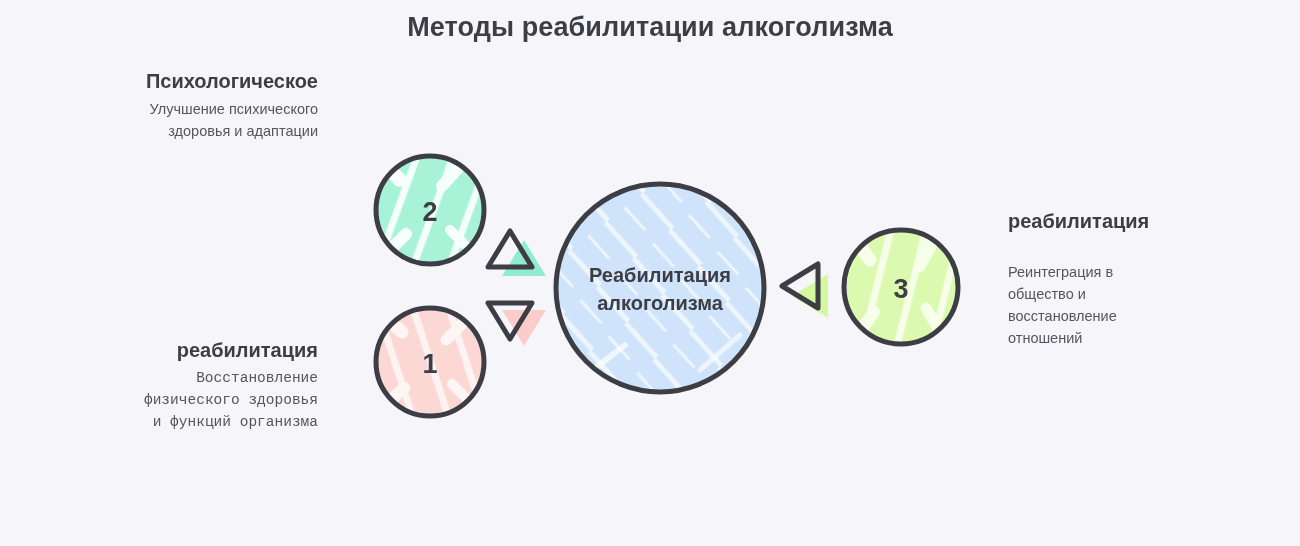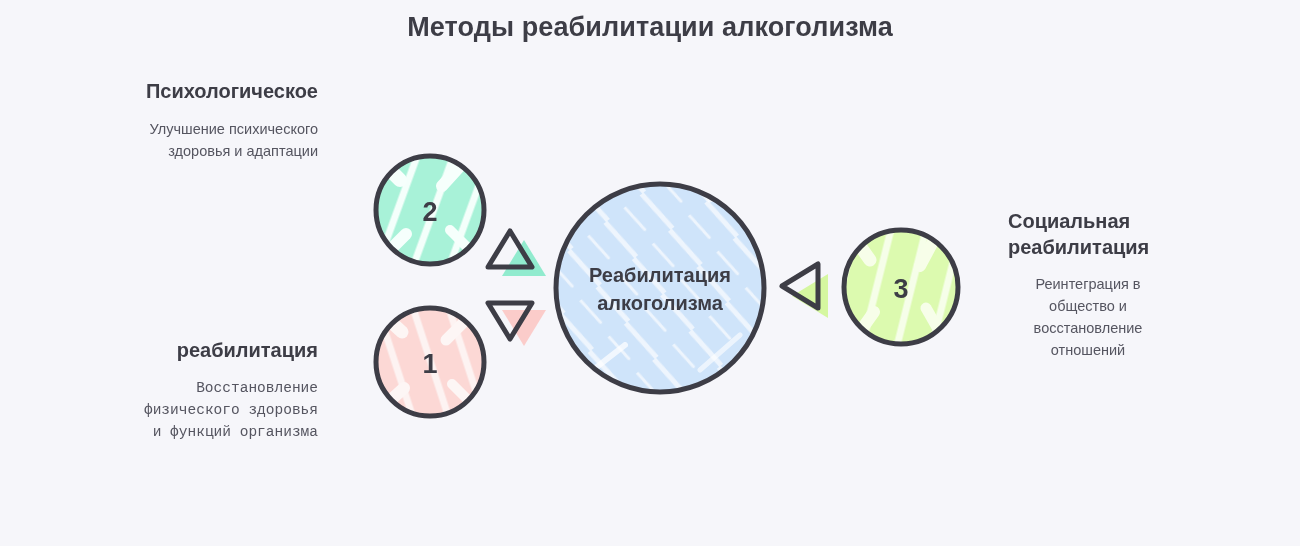--- a/index.html
+++ b/index.html
@@ -40,41 +40,41 @@
   .label-head {
     font-size: 20px;
     font-weight: bold;
     color: #3d3d46;
     line-height: 1.32;
   }
   .label-body {
     font-size: 14.5px;
     color: #555560;
     line-height: 1.52;
-    margin-top: 14px;
+    margin-top: 4px;
   }
   .align-right { text-align: right; }
   .align-left  { text-align: left; }
 
   #group-psych {
     left: 0px;
-    top: 78px;
+    top: 68px;
     width: 318px;
   }
   #group-phys {
     left: 0px;
     top: 337px;
     width: 318px;
   }
   #group-social {
     left: 1008px;
     top: 208px;
     width: 270px;
   }
-  #group-social .label-body { margin-top: 12px; text-align: center; }
+  #group-social .label-body { margin-top: 27px; }
 
   
   #diagram {
     position: absolute;
     left: 350px;
     top: 130px;
   }
   .node-num {
     font-family: "Liberation Sans", sans-serif;
     font-size: 27px;
@@ -104,21 +104,20 @@
 
   <div class="label-group align-right" id="group-phys">
     <div class="label-head">
       <div>реабилитация</div>
     </div>
     <div class="label-body" style="padding-left:130px;font-family:Liberation Mono, monospace;">Восстановление физического здоровья и функций организма</div>
   </div>
 
   <div class="label-group align-left" id="group-social">
     <div class="label-head">
-      <div>Социальная</div>
       <div>реабилитация</div>
     </div>
     <div class="label-body" style="padding-right:110px;">Реинтеграция в общество и восстановление отношений</div>
   </div>
 
   <svg id="diagram" width="640" height="300" viewBox="0 0 640 300">
     <defs>
 
       <pattern id="streaksBlue" width="46" height="46" patternUnits="userSpaceOnUse" patternTransform="rotate(-38)">
         <rect width="46" height="46" fill="#cfe4fa"></rect>

